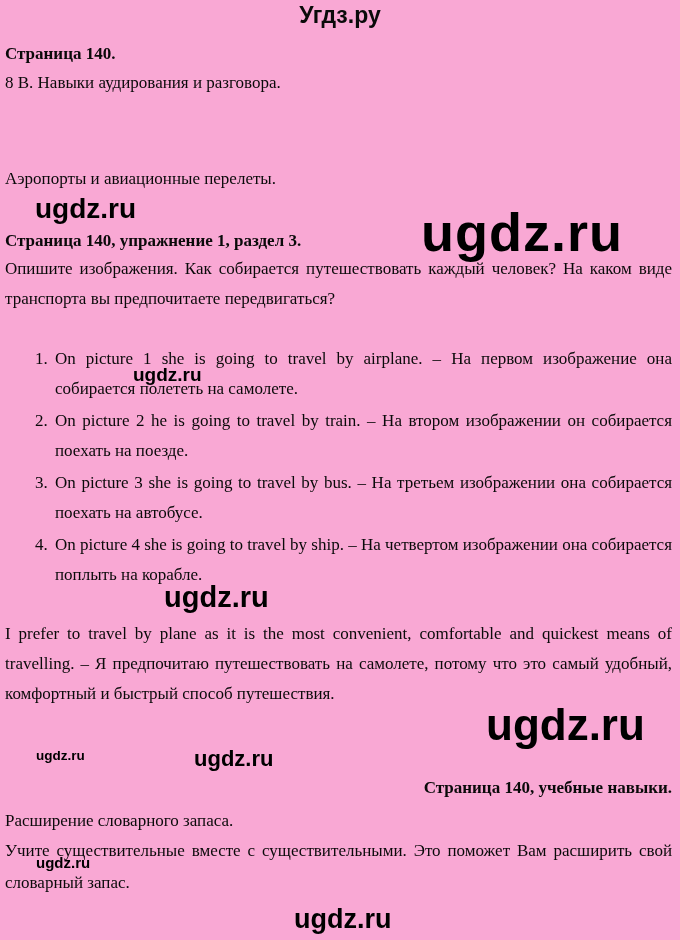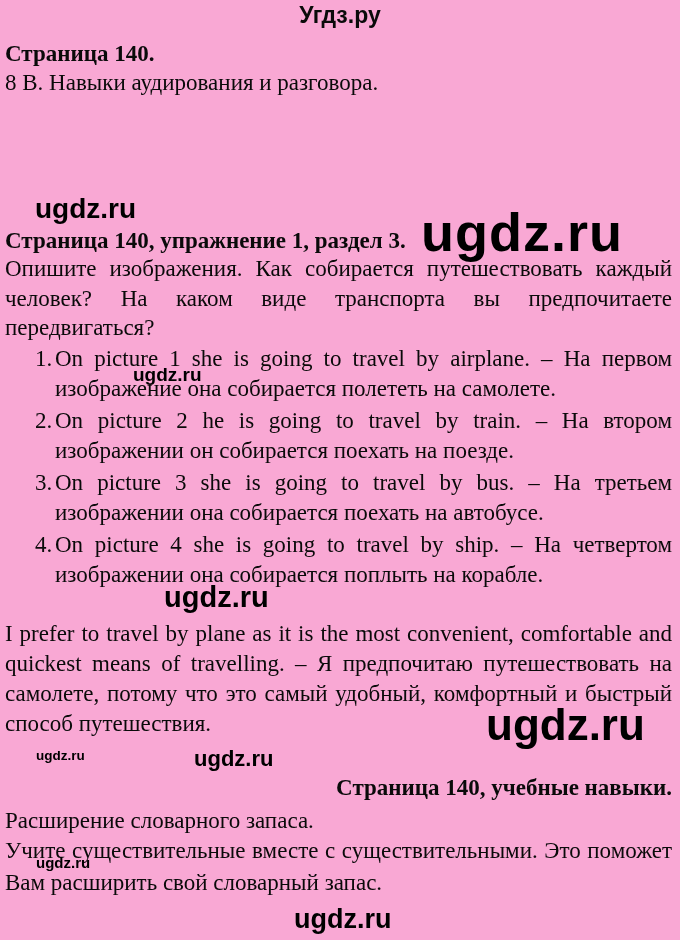--- a/index.html
+++ b/index.html
@@ -18,21 +18,21 @@
   .site-header {
     top: 1px; left: 0; width: 680px;
     text-align: center;
     font-family: "Liberation Sans", sans-serif;
     font-weight: bold;
     font-size: 23px;
     line-height: 1.25;
   }
 
   
-  .t { font-size: 23px; line-height: 29px; left: 5px; width: 667px; }
+  .t { font-size: 17px; line-height: 29px; left: 5px; width: 667px; }
   .bold { font-weight: bold; }
   .just { text-align: justify; }
 
   .heading1      { top: 39px; }
   .subheading1   { top: 68px; }
   .vocab-label   { top: 136px; }
   .vocab-topic   { top: 164px; }
   .ex-heading    { top: 226px; }
   .task          { top: 254px; line-height: 29.5px; }
   .answers-list  { top: 344px; }
@@ -67,20 +67,21 @@
 </head>
 <body>
 
 <div class="page">
 
   <div class="abs site-header">Угдз.ру</div>
 
   <div class="abs t bold heading1">Страница 140.</div>
   <div class="abs t subheading1">8 В. Навыки аудирования и разговора.</div>
 
+  <div class="abs t vocab-topic">Аэропорты и авиационные перелеты.</div>
 
   <div class="abs t bold ex-heading">Страница 140, упражнение 1, раздел 3.</div>
 
   <div class="abs t just task">Опишите изображения. Как собирается путешествовать каждый человек? На каком виде транспорта вы предпочитаете передвигаться?</div>
 
   <div class="abs t answers-list">
     <div class="answer-item">
       <div class="answer-num">1.</div>
       <div class="answer-text">On picture 1 she is going to travel by airplane. – На первом изображение она собирается полететь на самолете.</div>
     </div>

